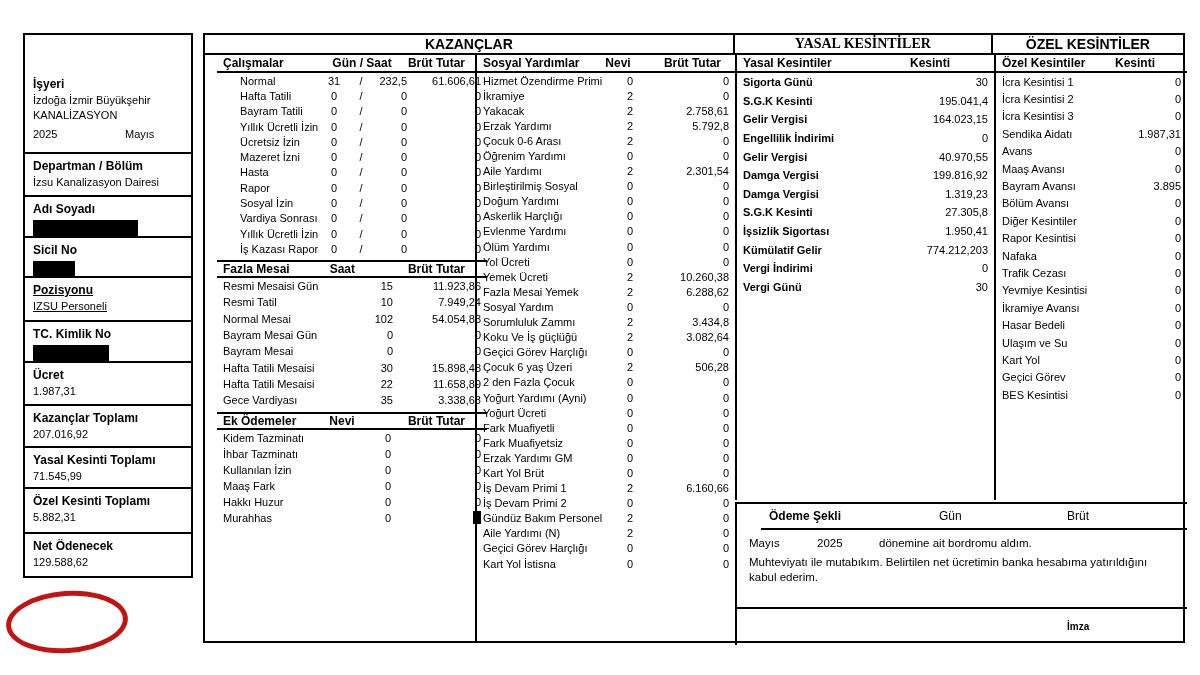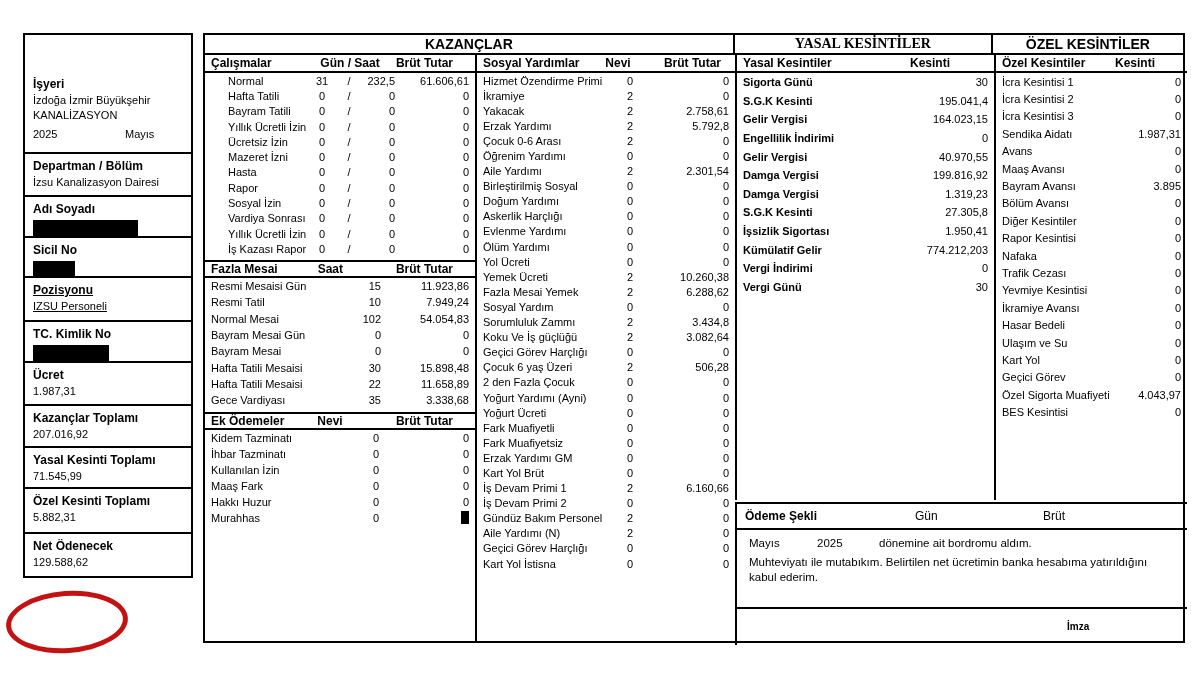--- a/index.html
+++ b/index.html
@@ -25,21 +25,21 @@
 
   
   .frame { position:absolute; left:203px; top:33px; width:982px; height:610px; border:2px solid #000; }
   .hband { position:absolute; top:0; left:0; height:20px; display:flex; width:100%; }
   .hcell { border-bottom:2px solid #000; font-weight:bold; font-size:14px; text-align:center; line-height:18px; }
   .hcell.h1 { width:530px; }
   .hcell.h2 { width:259px; border-left:2px solid #000;font-family:Liberation Serif, serif; }
   .hcell.h3 { width:193px; border-left:2px solid #000; }
 
   .col { position:absolute; top:20px; overflow:hidden; }
-  .col-calismalar { left:0; width:270px; height:588px; }
+  .col-calismalar { left:12px; width:270px; height:588px; }
   .col-sosyal { left:270px; width:260px; height:588px; border-left:2px solid #000; }
   .col-yasal { left:530px; width:259px; height:445px; border-left:2px solid #000; }
   .col-ozel { left:789px; width:193px; height:445px; border-left:2px solid #000; }
 
   .subhead { display:flex; align-items:center; height:18px; border-bottom:2px solid #000; font-weight:bold; font-size:12px; }
   .subhead.mid { border-top:2px solid #000; margin-top:3px; }
   .trow { display:flex; align-items:center; font-size:11px; }
   .r-cal .trow { height:15.3px; }
   .r-fm  .trow { height:16.4px; }
   .r-ek  .trow { height:16px; }
@@ -72,21 +72,21 @@
   .cKLabel { padding-left:6px; flex:1; white-space:nowrap; }
   .cKesinti { text-align:right; padding-right:6px; white-space:nowrap; }
   .thKLabel { padding-left:6px; flex:1; }
   .thKesinti { text-align:right; padding-right:44px; }
   .thKesintiO { text-align:right; padding-right:32px; }
 
   .cell-redacted::after { content:""; display:inline-block; width:8px; height:13px; background:#000; vertical-align:-2px; }
 
   
   .footer { position:absolute; left:530px; top:467px; width:452px; height:143px; border-left:2px solid #000; border-top:2px solid #000; }
-  .odeme-head { display:flex; align-items:center; height:26px; border-bottom:2px solid #000; font-size:12px; }
+  .odeme-head { display:flex; align-items:center; height:26px; border-bottom:2px solid #000; font-size:12px;margin-left:24px; }
   .odeme-head .os { font-weight:bold; padding-left:8px; width:178px; }
   .odeme-head .gn { width:128px; }
   .odeme-head .br { flex:1; }
   .statement { position:relative; height:70px; font-size:11.5px; }
   .st-line1 { position:relative; height:16px; margin-top:7px; }
   .st-line1 span { position:absolute; top:0; }
   .st-month { left:12px; } .st-year { left:80px; } .st-rest { left:142px; }
   .st-line2 { padding:2px 10px 0 12px; line-height:15px; }
   .imza-box { border-top:2px solid #000; height:45px; position:relative; }
   .imza-box span { position:absolute; left:330px; top:12px; font-weight:bold; font-size:10px; }
@@ -642,24 +642,20 @@
           </div>
           <div class="trow">
             <span class="cKLabel">Kart Yol</span>
             <span class="cKesinti">0</span>
           </div>
           <div class="trow">
             <span class="cKLabel">Geçici Görev</span>
             <span class="cKesinti">0</span>
           </div>
           <div class="trow">
-            <span class="cKLabel">Özel Sigorta Muafiyeti</span>
-            <span class="cKesinti">4.043,97</span>
-          </div>
-          <div class="trow">
             <span class="cKLabel">BES Kesintisi</span>
             <span class="cKesinti">0</span>
           </div>
         </div>
     </div>
 
     <div class="footer">
       <div class="odeme-head">
         <span class="os">Ödeme Şekli</span>
         <span class="gn">Gün</span>

